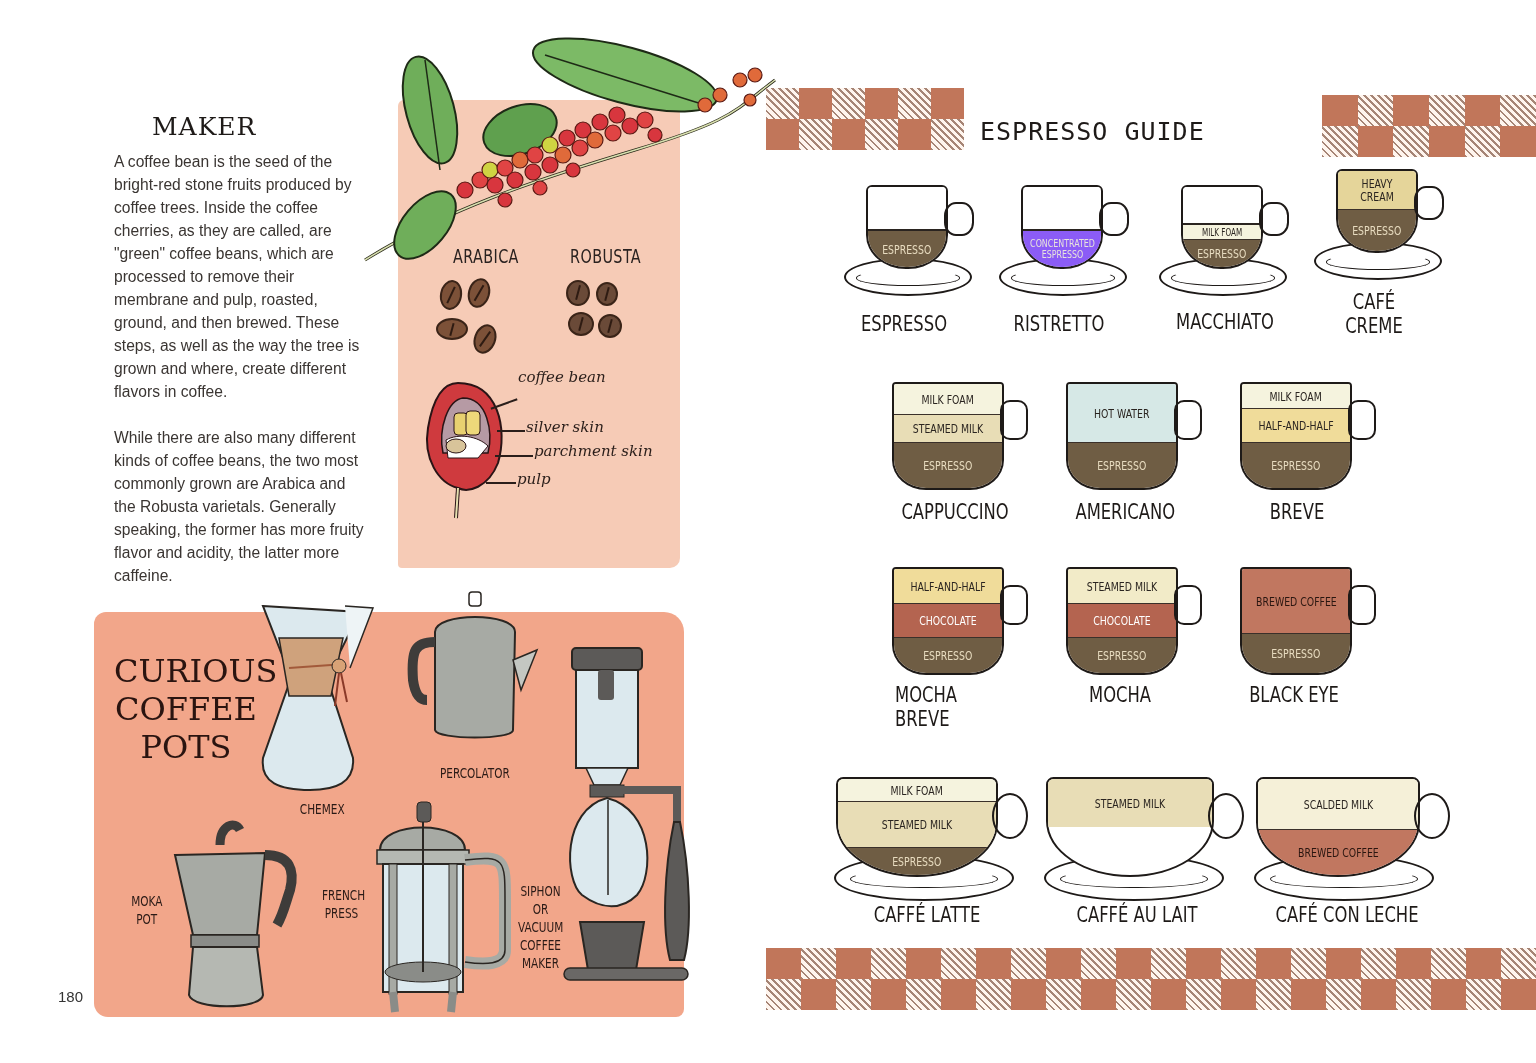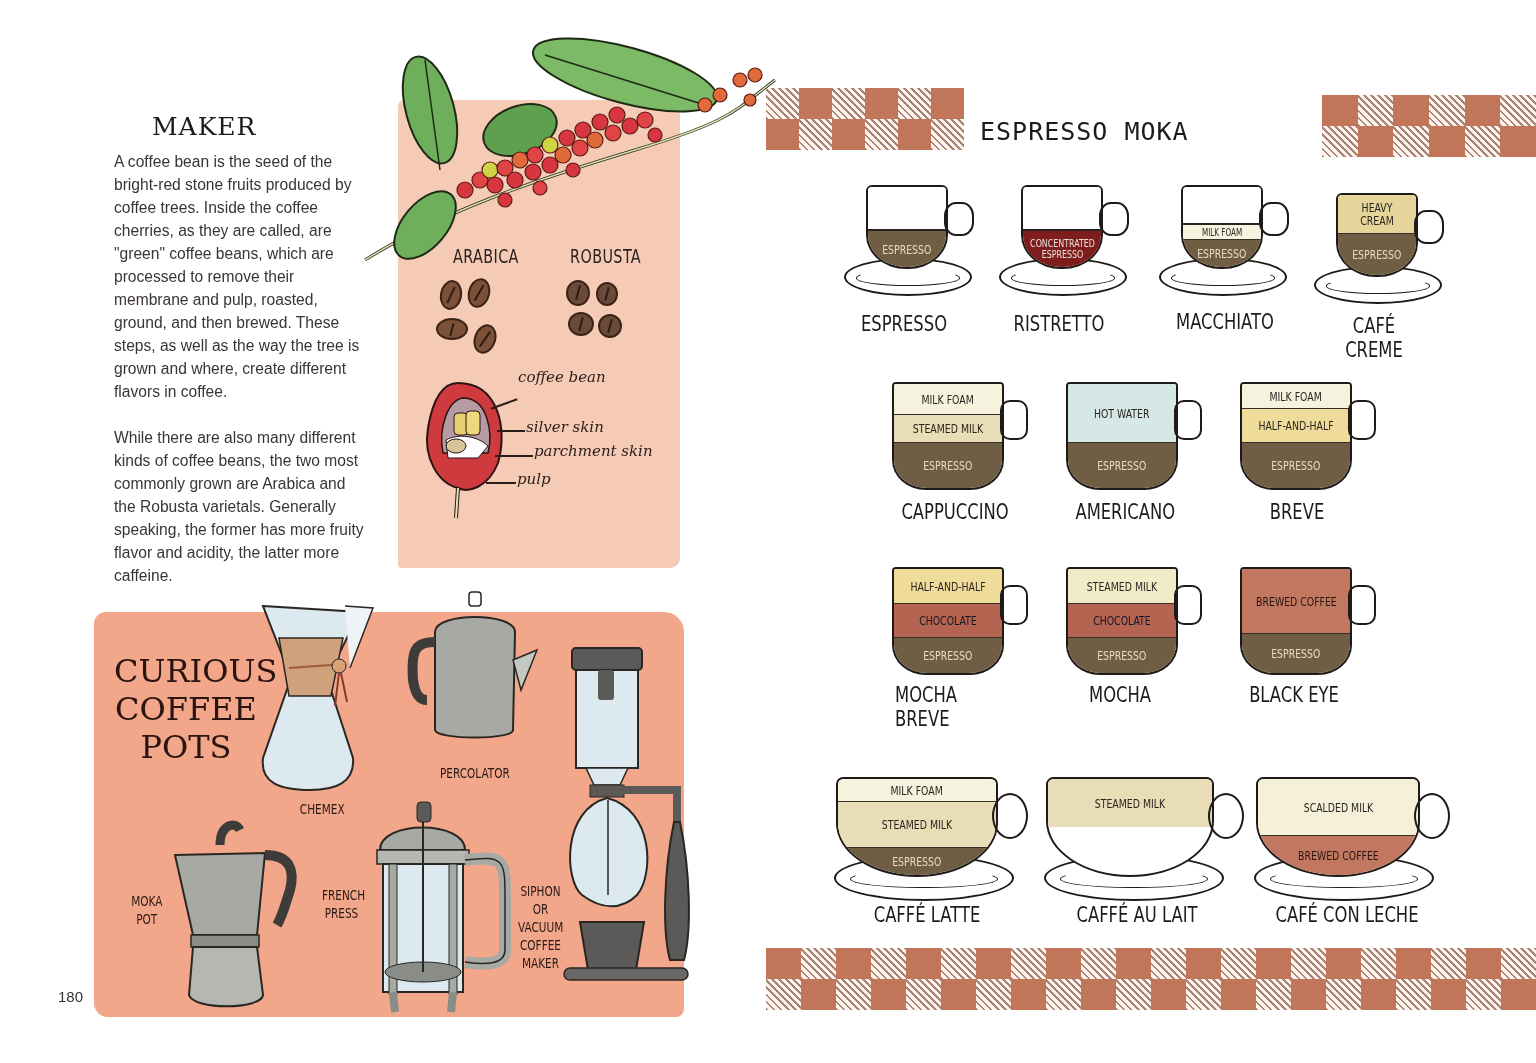--- a/index.html
+++ b/index.html
@@ -39,27 +39,27 @@
   .cup.wide { border-radius: 8px 8px 90px 90px / 8px 8px 60px 60px; }
   .layer { display: flex; align-items: center; justify-content: center; text-align: center; font-family: "DejaVu Sans Condensed", "DejaVu Sans", sans-serif; font-size: 13px; line-height: 13px; border-top: 1.5px solid #3a302a; }
   .layer:first-child { border-top: none; }
   .layer span { transform: scaleX(0.8); display: inline-block; white-space: pre-line; }
   .handle { position: absolute; border: 2.5px solid #1e1a18; border-radius: 40%; background: transparent; }
   .saucer { position: absolute; border: 2px solid #1e1a18; border-radius: 50%; background: #fff; }
   .saucer::after { content: ""; position: absolute; left: 8%; right: 8%; top: 30%; height: 40%; border: 1.5px solid #1e1a18; border-radius: 50%; border-top-color: transparent; }
   .drink-name { position: absolute; font-family: "DejaVu Sans", sans-serif; font-size: 21px; color: #1e1a18; text-align: center; line-height: 24px; transform: scaleX(0.78); white-space: pre-line; }
 
   .c-esp { background: #6f5d44; color: #e8dcc0; }
-  .c-conc { background: #7f1d1d; color: #e8e4dc; margin-top: 40px; }
+  .c-conc { background: #8b5cf6; color: #e8e4dc; margin-top: 40px; }
   .c-foam { background: #f5f3de; color: #2a2420; }
   .c-steam { background: #e8ddb6; color: #2a2420; }
   .c-cream { background: #e5d59a; color: #2a2420; }
   .c-half { background: #f0dc9a; color: #2a2420; }
   .c-water { background: #d6e8e6; color: #2a2420; }
-  .c-choc { background: #b46450; color: #0f172a; }
+  .c-choc { background: #b46450; color: #ffffff; }
   .c-brew { background: #c17760; color: #2a1610; }
   .c-french { background: #9e8e70; color: #2a2018; }
   .c-scald { background: #f5f0d8; color: #2a2420; }
 </style>
 </head>
 <body>
 
 <div class="abs pink-panel-top"></div>
 
 <svg class="abs" style="left:355px;top:30px" width="430" height="240">
@@ -213,21 +213,21 @@
     <div class="ck"></div>
     <div class="hatch"></div>
     <div class="ck"></div>
   <div class="ck"></div>
     <div class="hatch"></div>
     <div class="ck"></div>
     <div class="hatch"></div>
     <div class="ck"></div>
     <div class="hatch"></div>
 </div>
-<div class="abs guide-title">ESPRESSO MOKA</div>
+<div class="abs guide-title">ESPRESSO GUIDE</div>
 
 <div class="abs checker" style="left:1322px;top:95px;width:214px;height:62px;grid-template-columns:repeat(6,1fr)">
   <div class="ck"></div>
     <div class="hatch"></div>
     <div class="ck"></div>
     <div class="hatch"></div>
     <div class="ck"></div>
     <div class="hatch"></div>
   <div class="hatch"></div>
     <div class="ck"></div>
@@ -316,21 +316,21 @@
         <span>MILK FOAM</span>
       </div>
     <div class="layer c-esp" style="height:28px">
         <span>ESPRESSO</span>
       </div>
   </div>
   <div class="handle" style="left:104px;top:22px;width:30px;height:34px"></div>
   <div class="drink-name" style="left:0;top:130px;width:140px">MACCHIATO</div>
 </div>
 
-<div class="drink" style="left:1310px;top:188px;width:140px;height:180px">
+<div class="drink" style="left:1310px;top:164px;width:140px;height:180px">
   <div class="saucer" style="left:4px;top:78px;width:128px;height:38px"></div>
   <div class="cup small" style="left:26px;top:5px;width:82px;height:84px">
     <div class="layer c-cream" style="height:38px">
         <span>HEAVY CREAM</span>
       </div>
     <div class="layer c-esp" style="flex:1">
         <span>ESPRESSO</span>
       </div>
   </div>
   <div class="handle" style="left:104px;top:22px;width:30px;height:34px"></div>
@@ -451,21 +451,21 @@
         <span>STEAMED MILK</span>
       </div>
   </div>
   <div class="handle" style="left:166px;top:18px;width:36px;height:46px;border-radius:50%"></div>
   <div class="drink-name" style="left:0;top:128px;width:190px">CAFFÉ AU LAIT</div>
 </div>
 
 <div class="drink" style="left:1252px;top:775px;width:210px;height:160px">
   <div class="saucer" style="left:2px;top:80px;width:180px;height:46px"></div>
   <div class="cup wide" style="left:4px;top:2px;width:164px;height:100px">
-    <div class="layer c-scald" style="height:56px">
+    <div class="layer c-scald" style="height:50px">
         <span>SCALDED MILK</span>
       </div>
     <div class="layer c-brew" style="flex:1">
         <span>BREWED COFFEE</span>
       </div>
   </div>
   <div class="handle" style="left:162px;top:18px;width:36px;height:46px;border-radius:50%"></div>
   <div class="drink-name" style="left:0;top:128px;width:190px">CAFÉ CON LECHE</div>
 </div>
 

